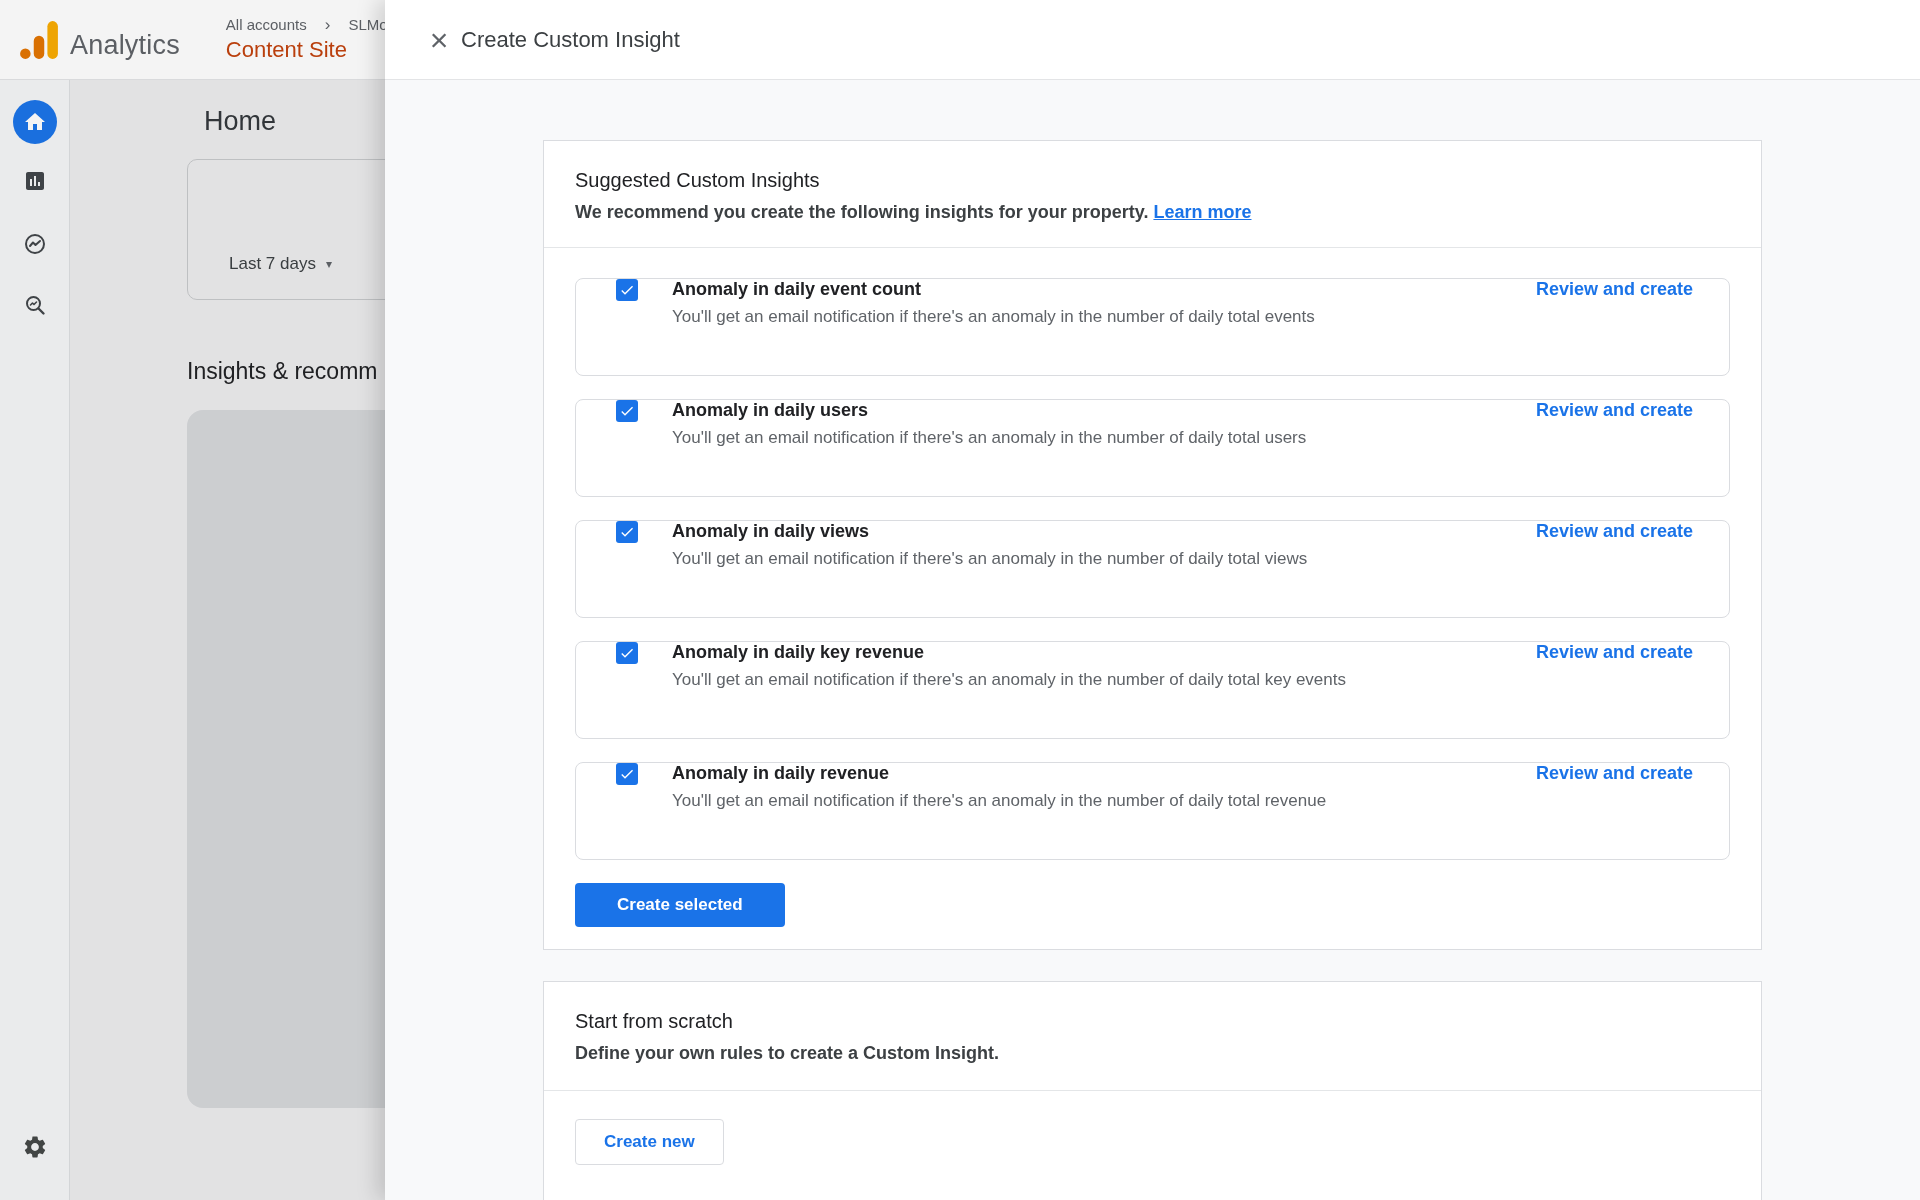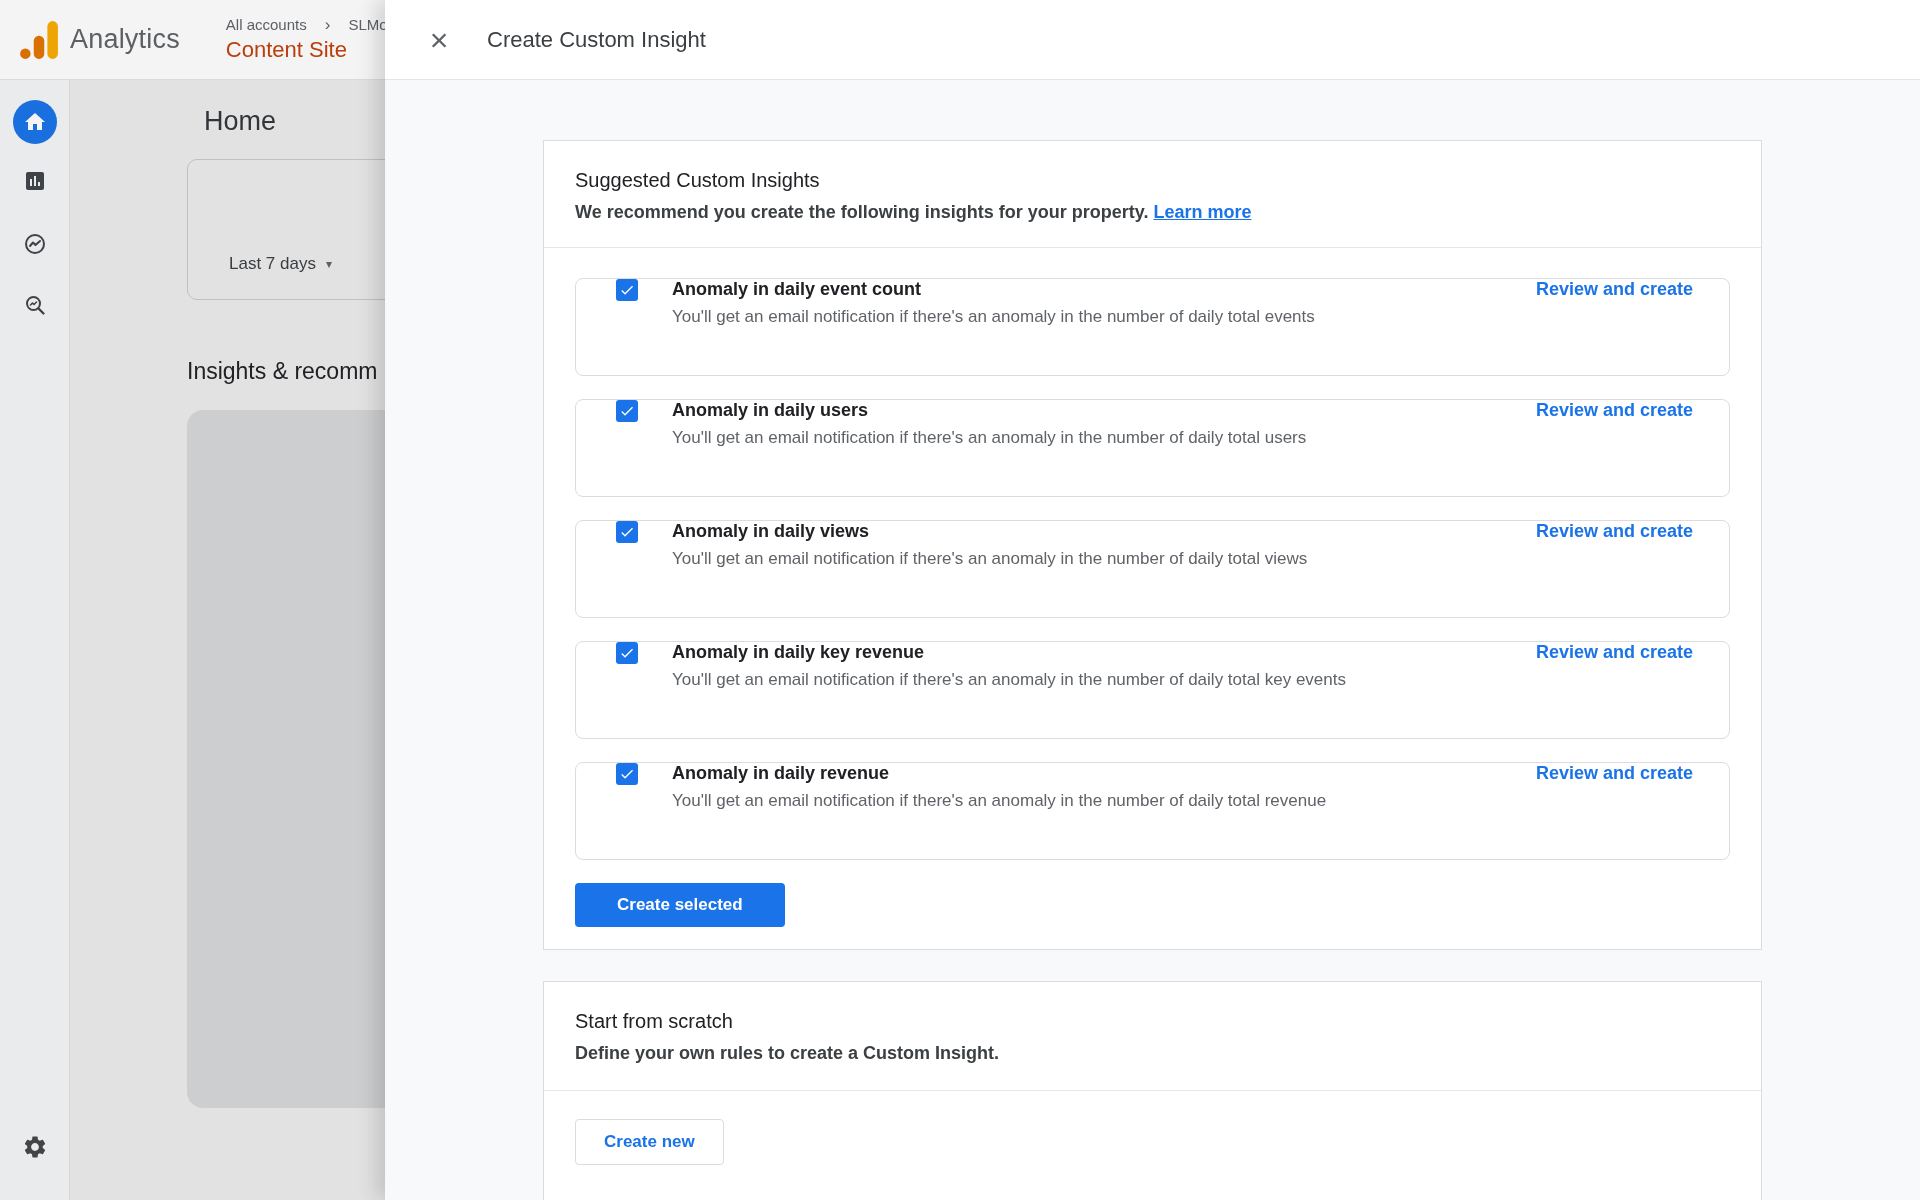--- a/index.html
+++ b/index.html
@@ -3,21 +3,21 @@
 <meta charset="utf-8">
 <style>
   * { margin:0; padding:0; box-sizing:border-box; }
   html,body { width:1920px; height:1200px; overflow:hidden; }
   body { font-family:"Liberation Sans", sans-serif; background:#fff; }
   .screen { position:relative; width:1920px; height:1200px; overflow:hidden; background:#fff; }
 
   
   .topbar { position:absolute; left:0; top:0; width:100%; height:80px; background:#fff;
             border-bottom:1px solid #e3e4e6; display:flex; align-items:center; z-index:1; }
-  .logo-wrap { margin-left:18px; display:flex; align-items:center; }
+  .logo-wrap { margin-left:18px; display:flex; align-items:flex-end; }
   .app-name { font-size:27px; color:#5f6368; margin-left:10px; letter-spacing:0.2px; }
   .crumbs { margin-left:46px; display:flex; flex-direction:column; justify-content:center; }
   .crumb-top { font-size:15px; color:#5f6368; display:flex; align-items:center; gap:18px;justify-content:center; }
   .crumb-sep { font-size:17px; color:#5f6368; line-height:1; }
   .crumb-title { font-size:22px; color:#c2410c; margin-top:4px; white-space:nowrap; }
 
   .rail { position:absolute; left:0; top:80px; bottom:0; width:70px; background:#f5f6f7;
           border-right:1px solid #dddfe1; z-index:1; }
   .rail-item { position:absolute; left:50%; transform:translateX(-50%); width:44px; height:44px;
                border-radius:50%; display:flex; align-items:center; justify-content:center; cursor:pointer; }
@@ -43,21 +43,21 @@
            background:rgba(32,33,36,0.05); z-index:2; }
 
   
   .panel { position:absolute; left:385px; top:0; right:0; bottom:0; background:#f8f9fa;
            box-shadow:-8px 0 20px rgba(0,0,0,0.15); display:flex; flex-direction:column;
            z-index:3; overflow:hidden; }
   .panel-header { height:80px; min-height:80px; background:#fff; border-bottom:1px solid #e3e4e6;
                   display:flex; align-items:center; padding-left:32px; }
   .close-btn { width:44px; height:44px; border:none; background:none; font-size:32px; color:#5f6368;
                cursor:pointer; line-height:1; font-family:inherit; }
-  .panel-title { font-size:22px; color:#3c4043; font-weight:400; margin-left:26px; }
+  .panel-title { font-size:22px; color:#3c4043; font-weight:400; }
   .panel-body { flex:1; overflow:hidden; padding:60px 158px 0; }
 
   .card { background:#fff; border:1px solid #dadce0; border-radius:0; }
   .card-head { padding:28px 31px 24px; border-bottom:1px solid #e4e6e8; }
   .card-head h2 { font-size:20px; font-weight:400; color:#202124; margin-bottom:10px; }
   .card-head p { font-size:18px; color:#3c4043;font-weight:bold; }
   .learn-more { color:#1a73e8; text-decoration:underline; cursor:pointer; }
 
   .rows { padding:30px 31px 0; display:flex; flex-direction:column; gap:23px; }
   .row { border:1px solid #dadce0; border-radius:8px; height:98px; display:flex; align-items:flex-start;

